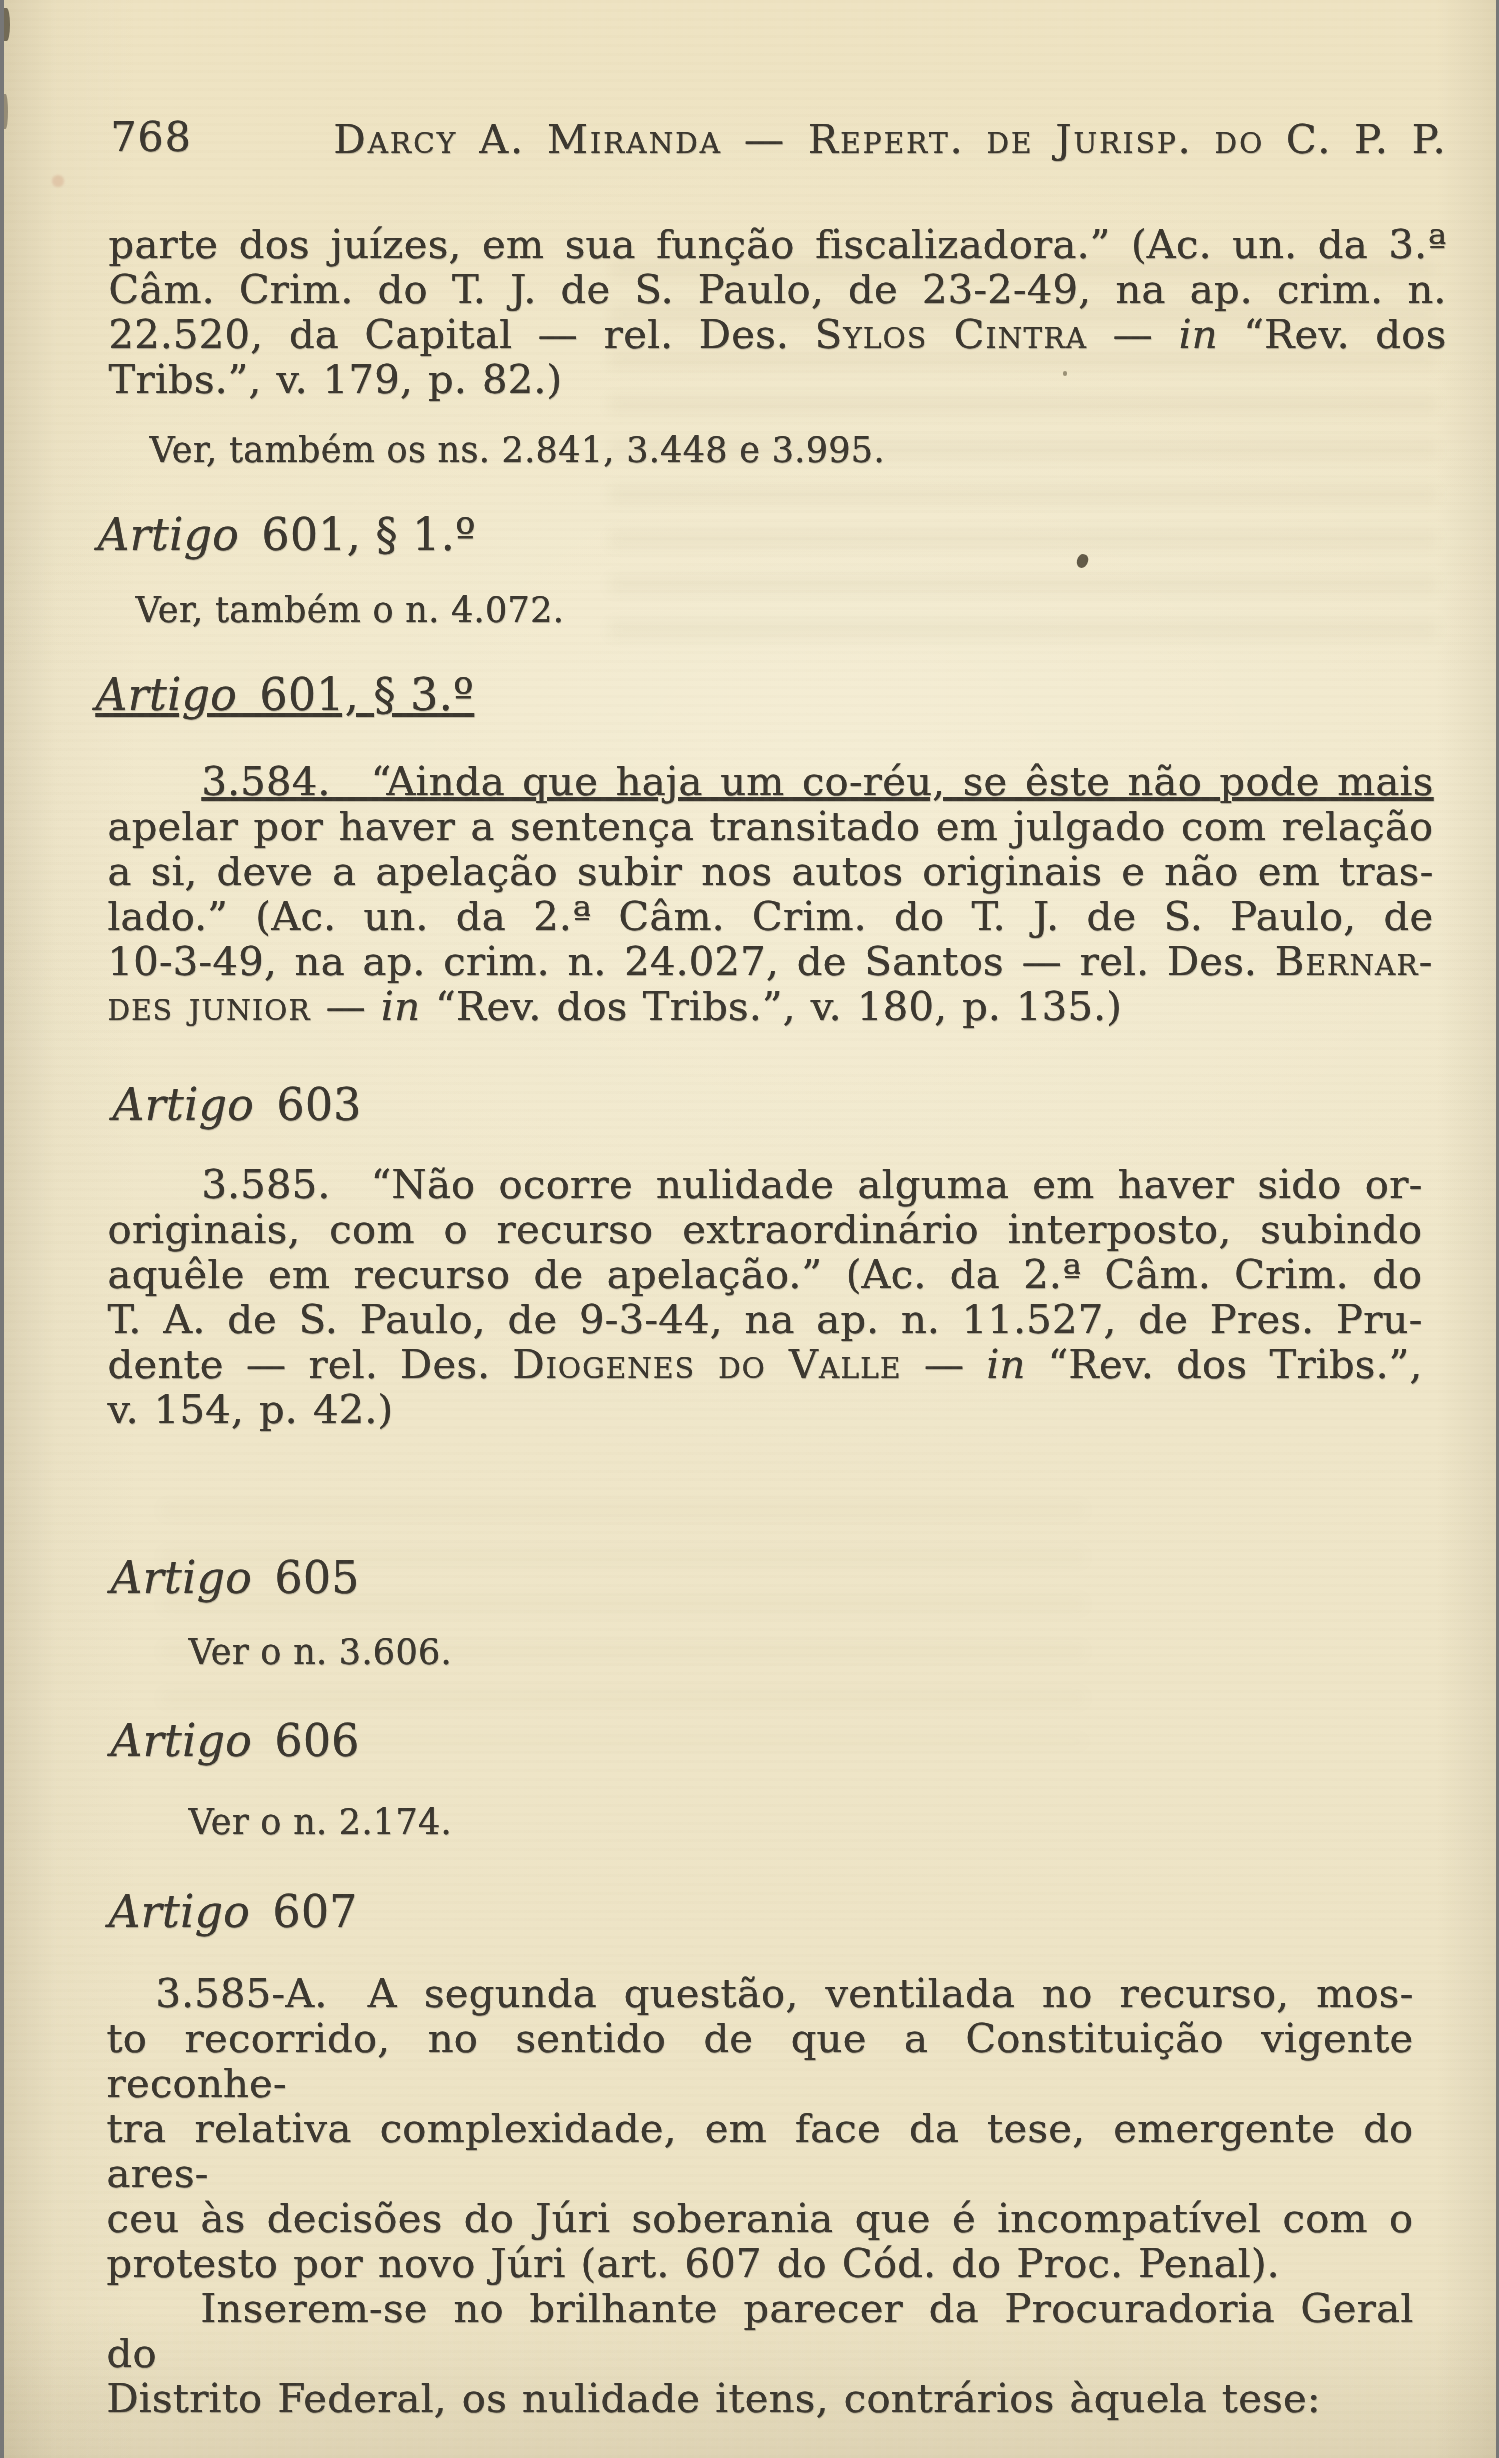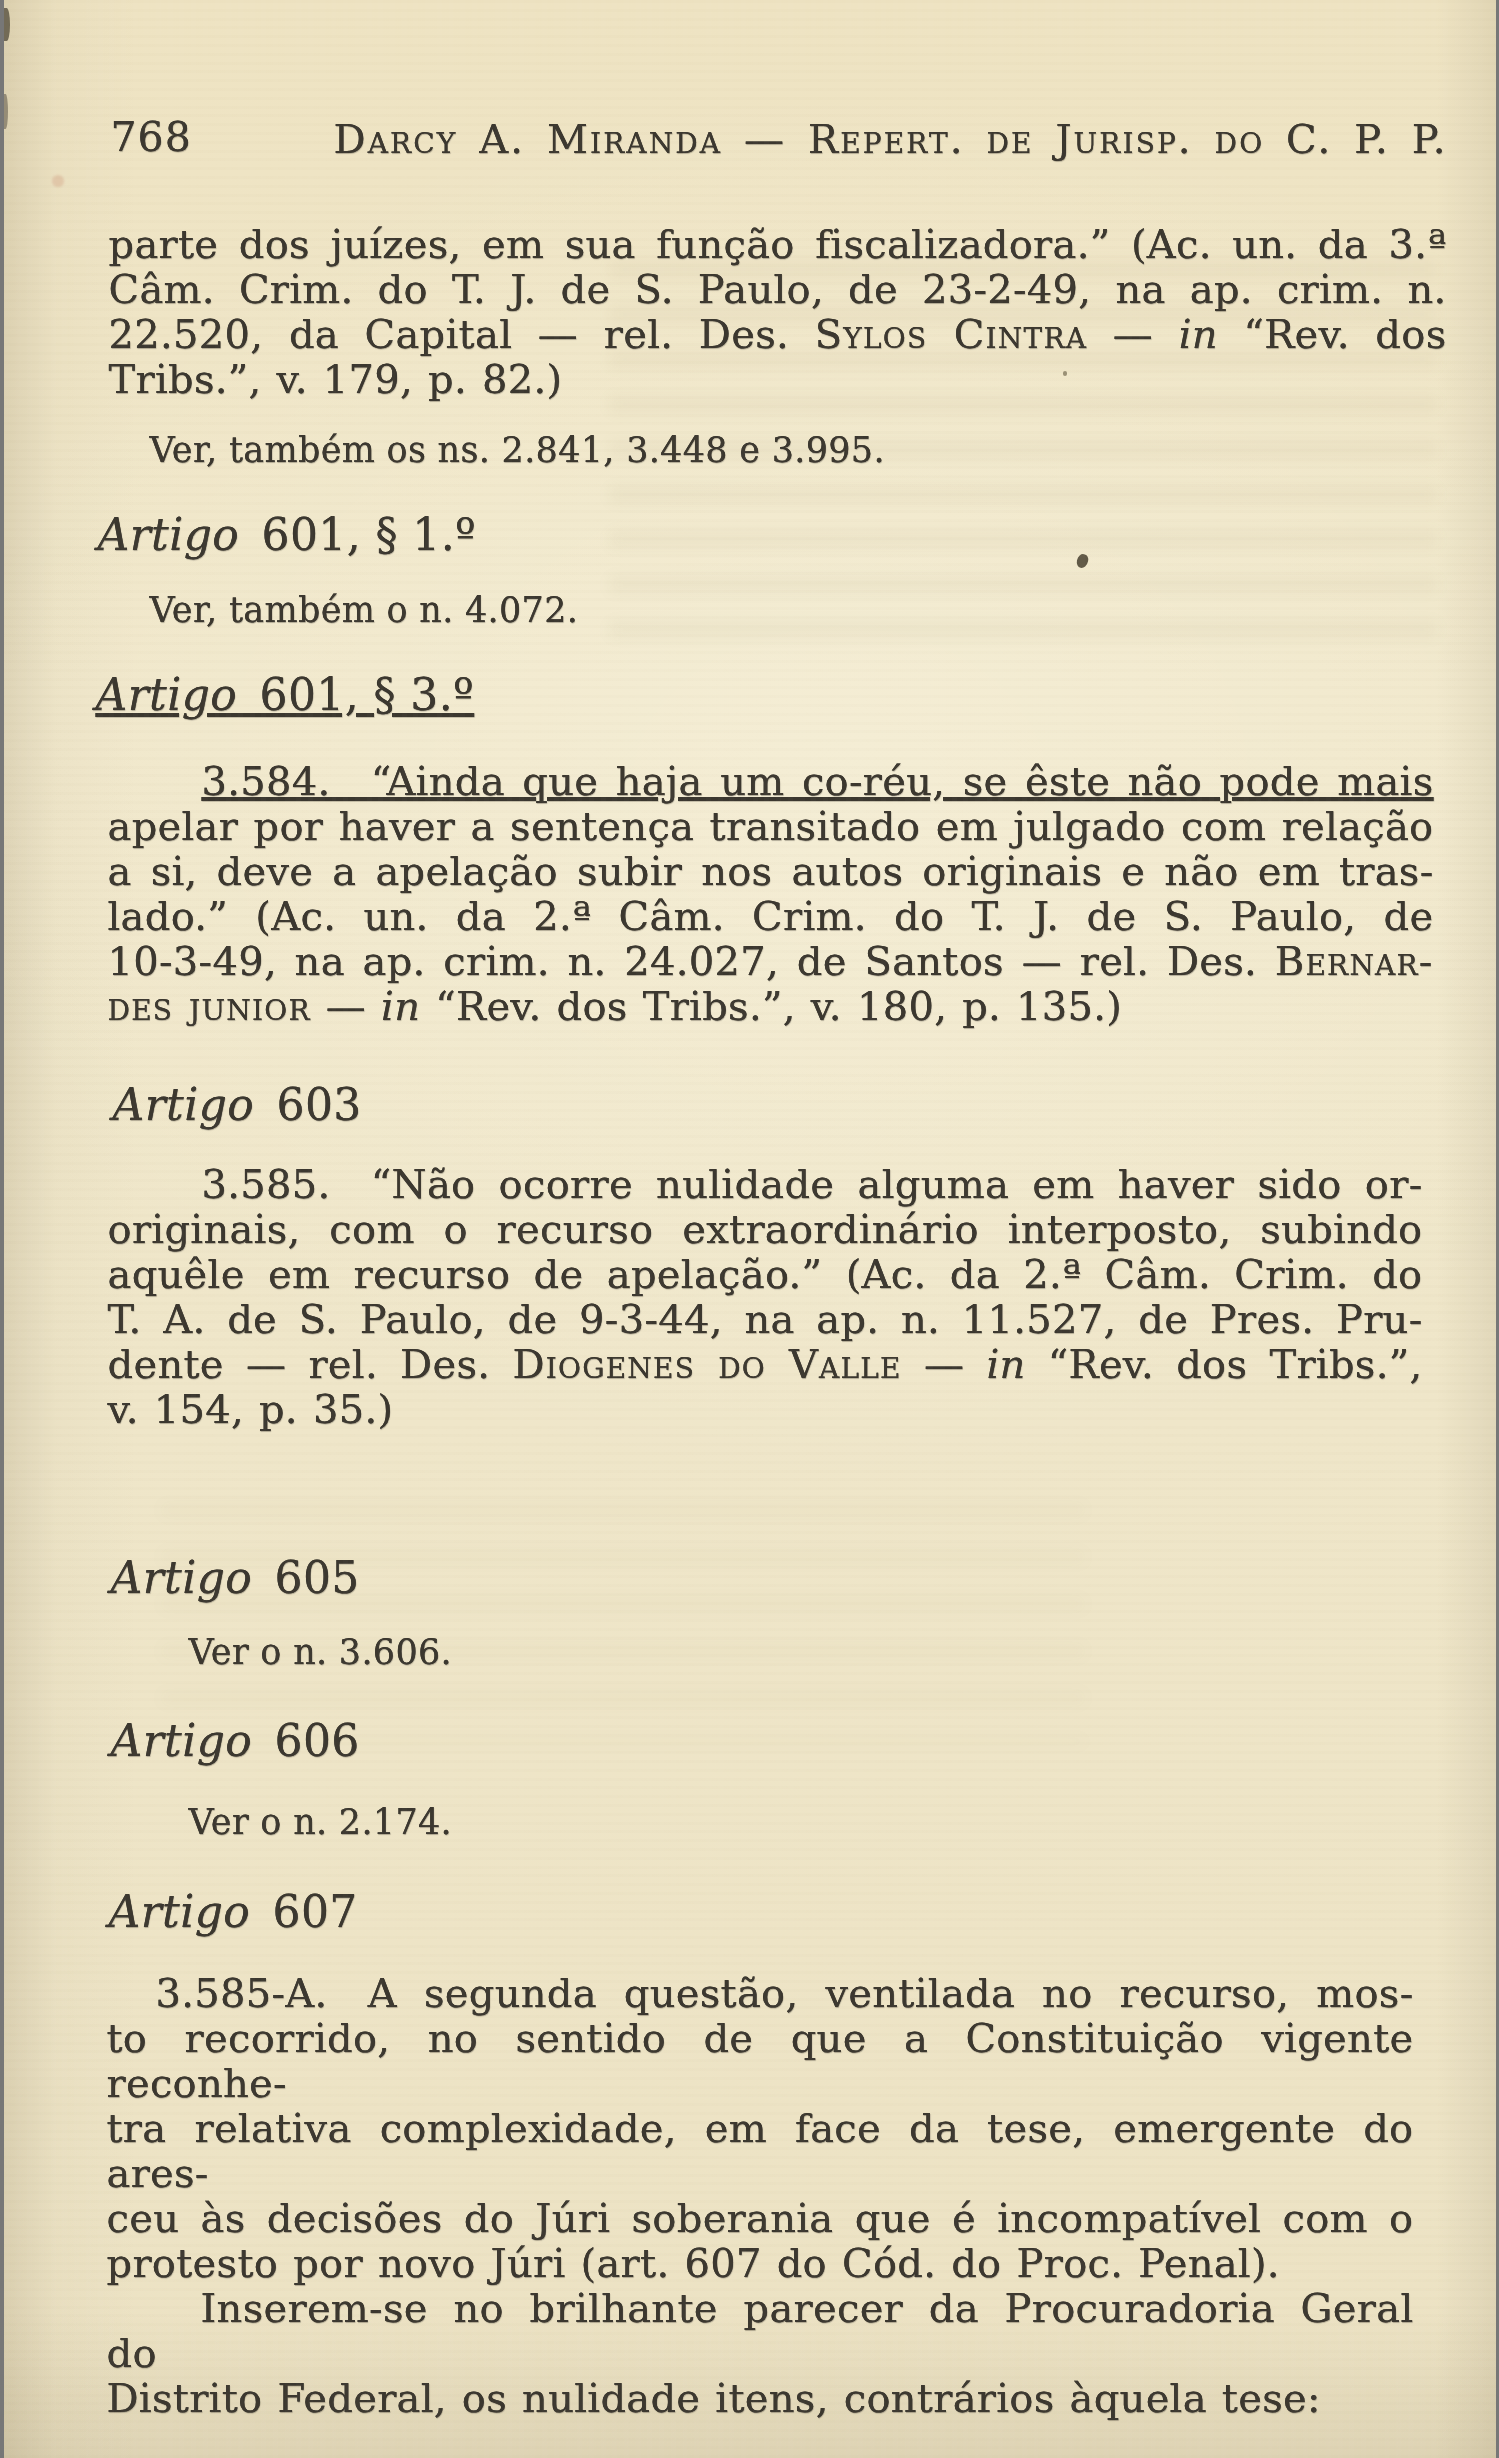--- a/index.html
+++ b/index.html
@@ -79,42 +79,42 @@
     <div class="line j"><span>parte dos juízes, em sua função fiscalizadora.” (Ac. un. da 3.ª</span></div>
     <div class="line j"><span>Câm. Crim. do T. J. de S. Paulo, de 23-2-49, na ap. crim. n.</span></div>
     <div class="line j"><span>22.520, da Capital — rel. Des. </span><span class="rs-sc">Sylos Cintra</span><span> — </span><span class="rs-it">in</span><span> “Rev. dos</span></div>
     <div class="line"><span>Tribs.”, v. 179, p. 82.)</span></div>
   </div>
 
   <div class="blk ink note" style="left:146px;top:431px;"><span>Ver, também os ns. 2.841, 3.448 e 3.995.</span></div>
 
   <div class="blk ink heading" style="left:94px;top:510px;"><span class="rs-it">Artigo</span><span> 601, § 1.º</span></div>
 
-  <div class="blk ink note" style="left:146px;top:591px;text-align:center;"><span>Ver, também o n. 4.072.</span></div>
+  <div class="blk ink note" style="left:132px;top:591px;text-align:center;"><span>Ver, também o n. 4.072.</span></div>
 
   <div class="blk ink heading" style="left:92px;top:670px;text-decoration:underline;"><span class="rs-it">Artigo</span><span> 601, § 3.º</span></div>
 
   <div class="blk ink para" style="left:104px;top:759px;width:1326px;">
     <div class="line j" style="text-indent:94px;text-decoration:underline;"><span>3.584. “Ainda que haja um co-réu, se êste não pode mais</span></div>
     <div class="line j"><span>apelar por haver a sentença transitado em julgado com relação</span></div>
     <div class="line j"><span>a si, deve a apelação subir nos autos originais e não em tras-</span></div>
     <div class="line j"><span>lado.” (Ac. un. da 2.ª Câm. Crim. do T. J. de S. Paulo, de</span></div>
     <div class="line j"><span>10-3-49, na ap. crim. n. 24.027, de Santos — rel. Des. </span><span class="rs-sc">Bernar-</span></div>
     <div class="line"><span class="rs-sc">des junior</span><span> — </span><span class="rs-it">in</span><span> “Rev. dos Tribs.”, v. 180, p. 135.)</span></div>
   </div>
 
   <div class="blk ink heading" style="left:109px;top:1080px;"><span class="rs-it">Artigo</span><span> 603</span></div>
 
   <div class="blk ink para" style="left:104px;top:1162px;width:1315px;">
     <div class="line j" style="text-indent:94px;"><span>3.585. “Não ocorre nulidade alguma em haver sido or-</span></div>
     <div class="line j"><span>originais, com o recurso extraordinário interposto, subindo</span></div>
     <div class="line j"><span>aquêle em recurso de apelação.” (Ac. da 2.ª Câm. Crim. do</span></div>
     <div class="line j"><span>T. A. de S. Paulo, de 9-3-44, na ap. n. 11.527, de Pres. Pru-</span></div>
     <div class="line j"><span>dente — rel. Des. </span><span class="rs-sc">Diogenes do Valle</span><span> — </span><span class="rs-it">in</span><span> “Rev. dos Tribs.”,</span></div>
-    <div class="line"><span>v. 154, p. 35.)</span></div>
+    <div class="line"><span>v. 154, p. 42.)</span></div>
   </div>
 
   <div class="blk ink heading" style="left:107px;top:1553px;"><span class="rs-it">Artigo</span><span> 605</span></div>
 
   <div class="blk ink note" style="left:185px;top:1633px;"><span>Ver o n. 3.606.</span></div>
 
   <div class="blk ink heading" style="left:107px;top:1716px;"><span class="rs-it">Artigo</span><span> 606</span></div>
 
   <div class="blk ink note" style="left:185px;top:1803px;"><span>Ver o n. 2.174.</span></div>
 

